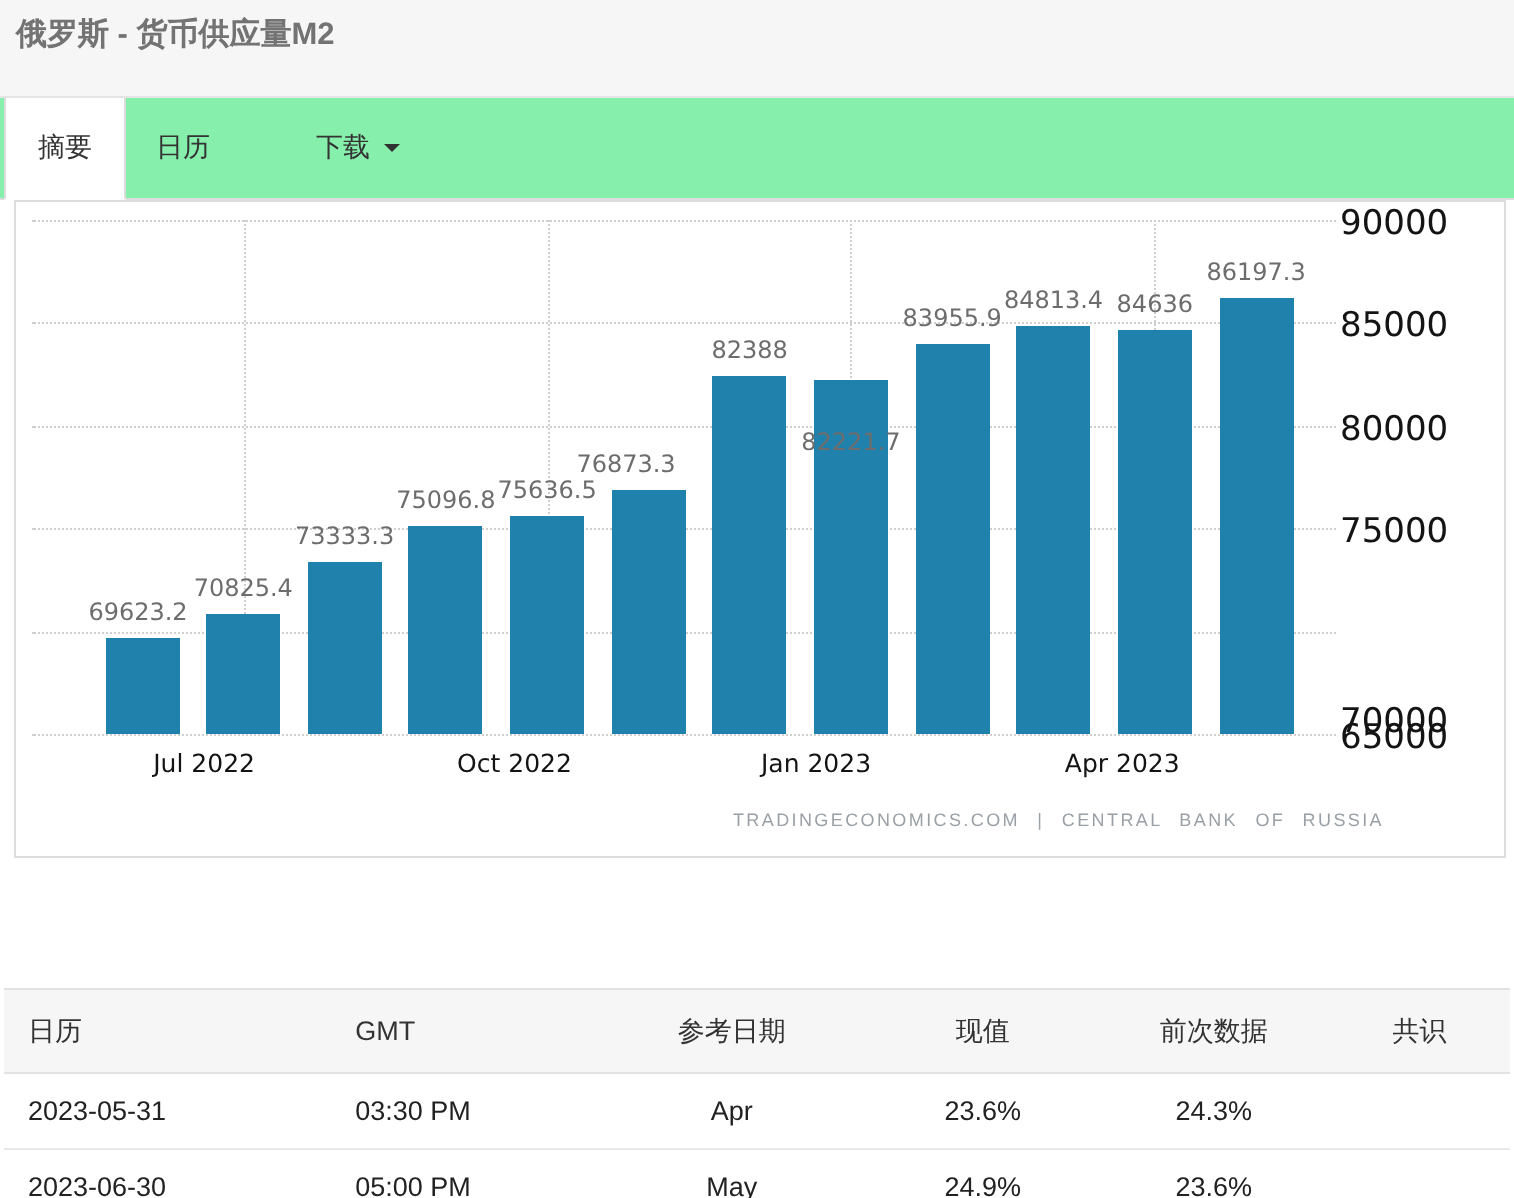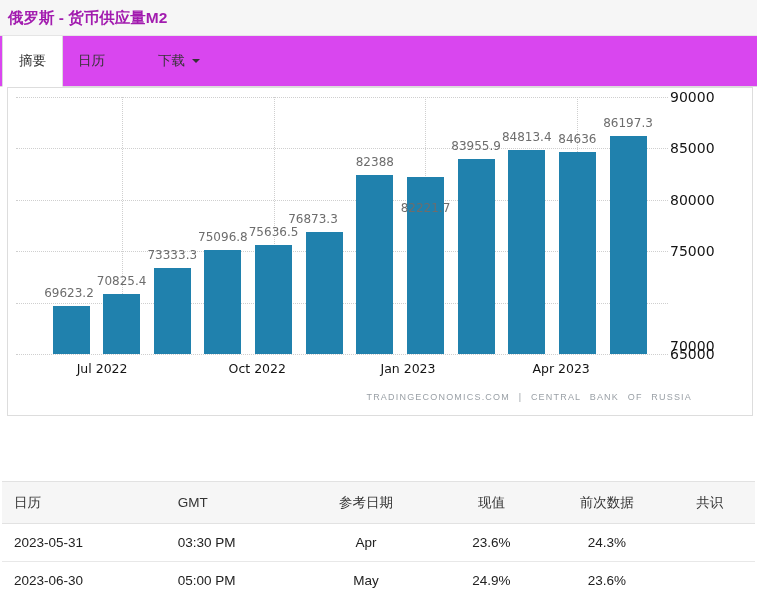--- a/index.html
+++ b/index.html
@@ -1,42 +1,42 @@
 <!DOCTYPE html>
 <html><head>
 <meta charset="utf-8">
 <style>
   * { box-sizing: border-box; margin: 0; padding: 0; }
   html,body { width: 757px; height: 599px; background:#fff; overflow:hidden;
     font-family:"Liberation Sans","DejaVu Sans",sans-serif; }
 
   
-  .page-header { height:36px; line-height:36px; padding-left:8px;
+  .page-header { height:49px; line-height:36px; padding-left:8px;
     background:#f6f6f6; border-bottom:1px solid #e5e5e5;
-    font-size:15.5px; font-weight:bold; color:#a21caf; }
+    font-size:15.5px; font-weight:bold; color:#737373; }
 
   
   .tab-bar { height:51px; display:flex; align-items:stretch;
-    border-bottom:1px solid #dcdcdc; background:#d946ef; padding-left:2px; }
+    border-bottom:1px solid #dcdcdc; background:#86efac; padding-left:2px; }
   .tab { line-height:50px; padding:0 16px; font-size:13.5px; color:#333; cursor:pointer; white-space:nowrap; }
   .tab.active { background:#fff; border-left:1px solid #dcdcdc; border-right:1px solid #dcdcdc;
     margin-bottom:-1px; border-bottom:1px solid #fff; }
   .tab-cal { padding:0 15px 0 15px; margin-right:22px; }
   .caret { display:inline-block; width:0; height:0; margin-left:7px; vertical-align:2px;
     border-left:4px solid transparent; border-right:4px solid transparent; border-top:4px solid #333; }
 
   
   .chart-card { position:relative; margin:0 4px 0 7px; height:329px;
     border:1px solid #ddd; background:#fff; }
   .gridline-h { position:absolute; height:0; border-top:1px dotted #cfcfcf; left:8px; width:652px; }
   .gridline-v { position:absolute; width:0; border-left:1px dotted #cfcfcf; top:9px; height:257px; }
   .chart-bar { position:absolute; width:37px; background:#2081ad; }
   .bar-value-label { position:absolute; width:90px; text-align:center;
     font-size:12px; color:#6d6d6d; font-family:"DejaVu Sans",sans-serif; }
-  .y-tick-label { position:absolute; left:662px; width:60px; font-size:14px; color:#141414;
+  .y-tick-label { position:absolute; left:662px; width:60px; font-size:17px; color:#141414;
     font-family:"DejaVu Sans",sans-serif; }
   .x-tick-label { position:absolute; width:90px; text-align:left; top:273px;
     font-size:12.5px; color:#141414; font-family:"DejaVu Sans",sans-serif; }
   .chart-attribution { position:absolute; right:60px; top:304px;
     font-size:9px; letter-spacing:1.2px; word-spacing:5px; color:#9aa0a6; }
 
   
   .calendar-table { margin:65px 2px 0 2px; width:753px; border-collapse:collapse;
     font-size:13.5px; color:#222; table-layout:fixed; }
   .calendar-table th { background:#f6f6f6; font-weight:normal; color:#333; height:42px;

